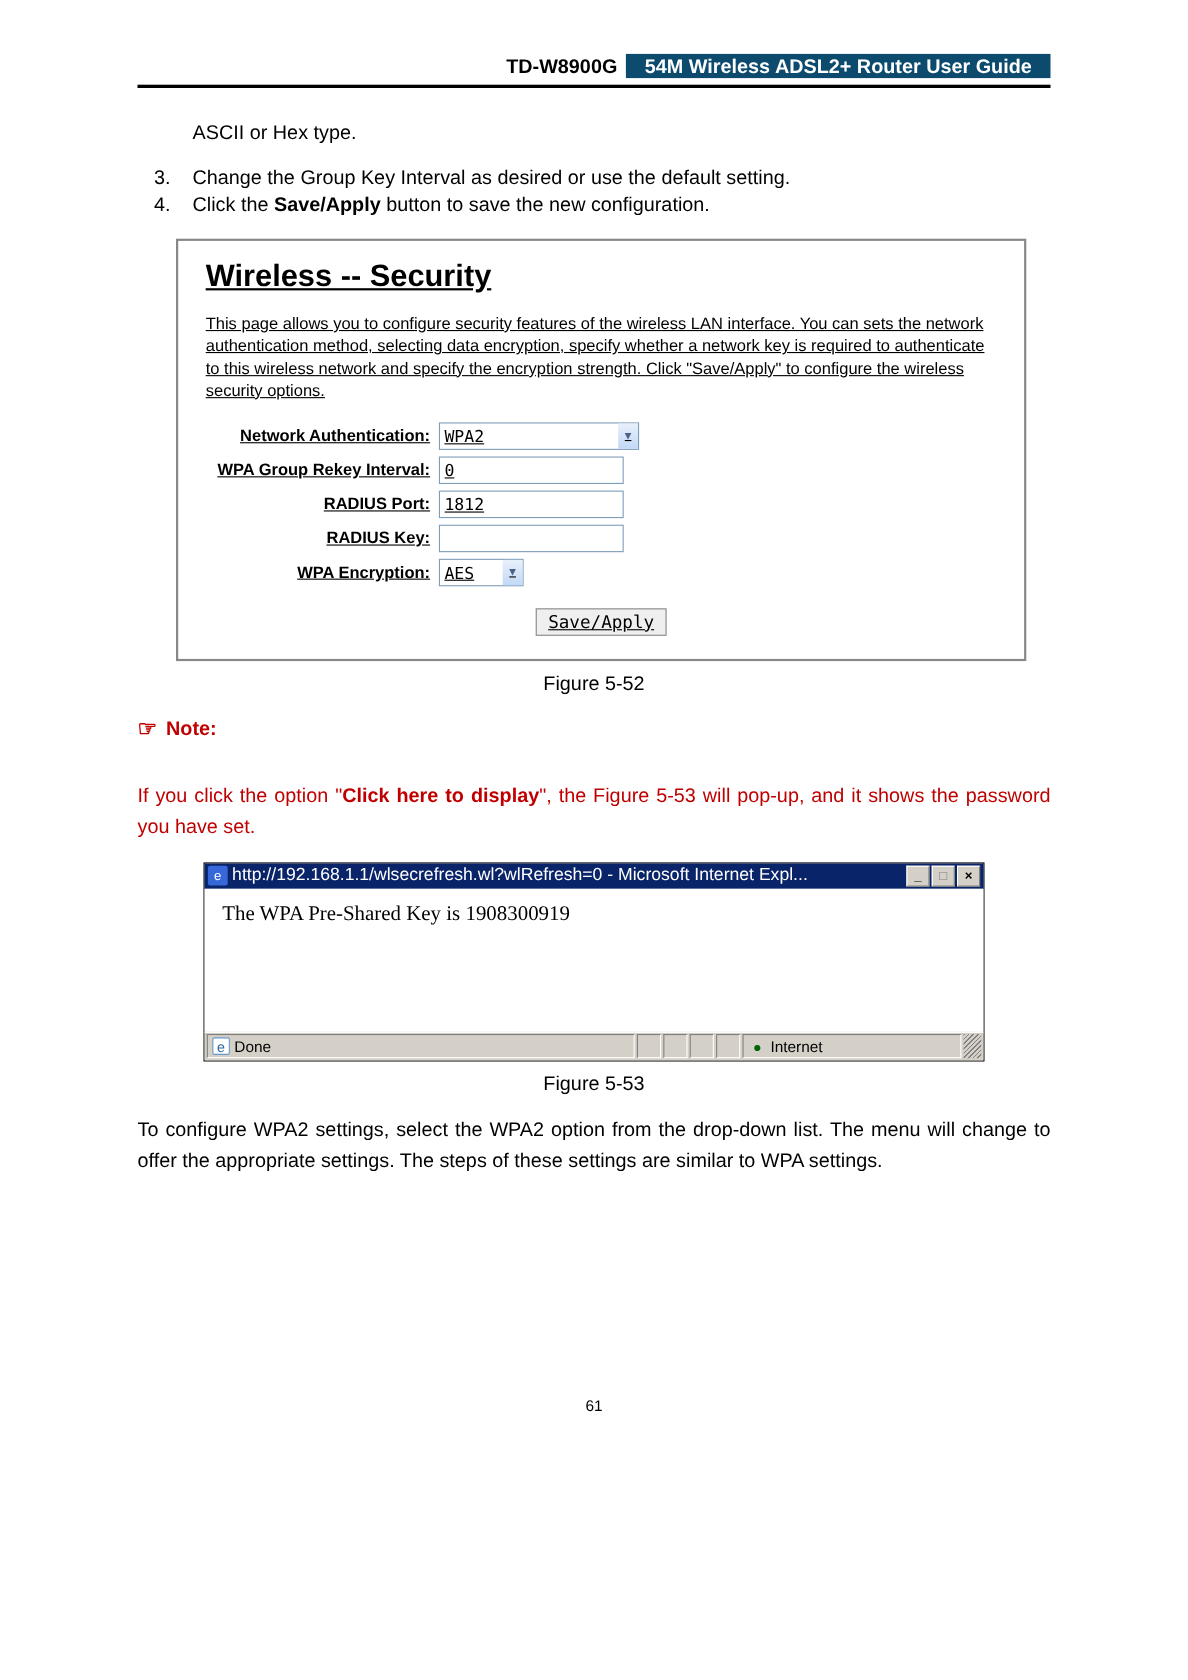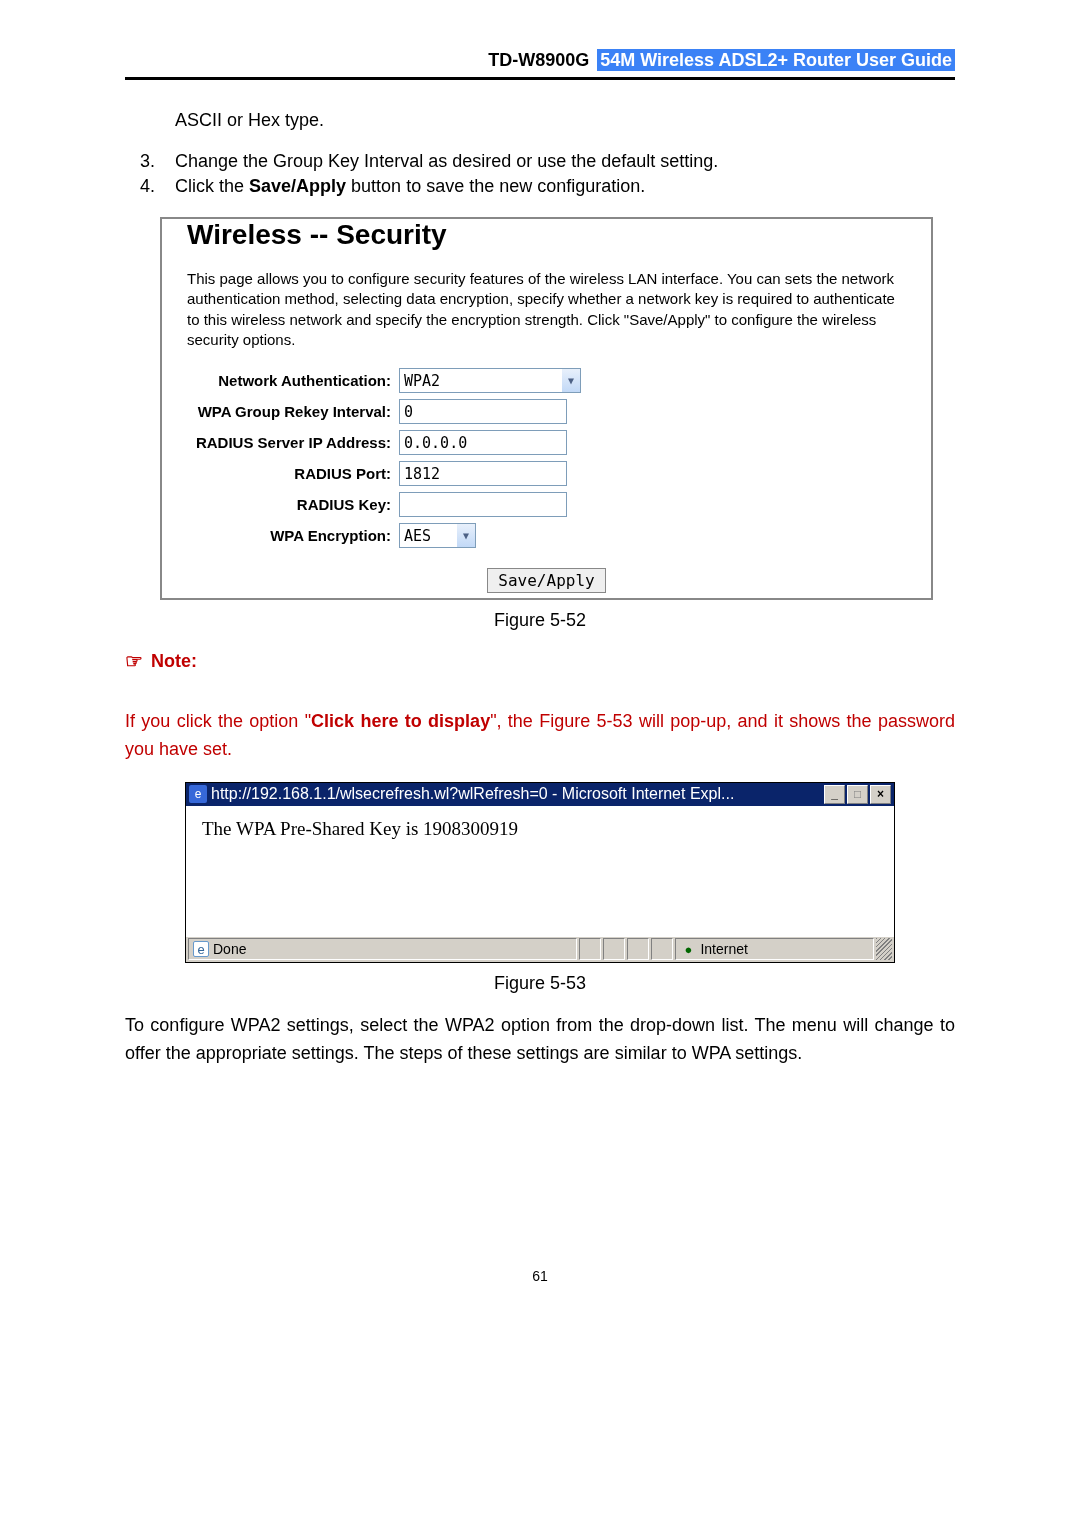--- a/index.html
+++ b/index.html
@@ -18,23 +18,23 @@
       font-size: 18px;
       padding-bottom: 6px;
       border-bottom: 3px solid #000;
       margin-bottom: 30px;
     }
     .header-model {
       font-weight: bold;
     }
     .header-title {
       font-weight: bold;
-      background: #3b82f6;
+      background: #0c4a6e;
       color: #fff;
-      padding: 1px 3px;
+      padding: 1px 17px;
       margin-left: 3px;
     }
     .intro-text {
       font-size: 18px;
       margin-left: 50px;
       margin-bottom: 20px;
     }
     .list-item {
       display: flex;
       font-size: 18px;
@@ -42,22 +42,23 @@
       margin-bottom: 4px;
     }
     .list-num {
       width: 35px;
       flex-shrink: 0;
     }
     .bold { font-weight: bold; }
     .figure-box {
       border: 2px solid #888;
       margin: 20px 22px 10px 35px;
-      padding: 0 25px;
+      padding: 16px 25px;
       font-family: Arial, sans-serif;
+      text-decoration: underline;
     }
     .fb-title {
       font-size: 28px;
       font-weight: bold;
       color: #000;
       margin-bottom: 18px;
     }
     .fb-desc {
       font-size: 15px;
       line-height: 1.35;
@@ -301,24 +302,20 @@
         <span>WPA2</span>
         <span class="fb-select-arrow">▼</span>
       </div>
     </div>
 
     <div class="fb-row">
       <div class="fb-label">WPA Group Rekey Interval:</div>
       <input class="fb-input" value="0" style="">
     </div>
 
-    <div class="fb-row">
-      <div class="fb-label">RADIUS Server IP Address:</div>
-      <input class="fb-input" value="0.0.0.0" style="">
-    </div>
 
     <div class="fb-row">
       <div class="fb-label">RADIUS Port:</div>
       <input class="fb-input" value="1812" style="">
     </div>
 
     <div class="fb-row">
       <div class="fb-label">RADIUS Key:</div>
       <input class="fb-input" value="" style="">
     </div>

